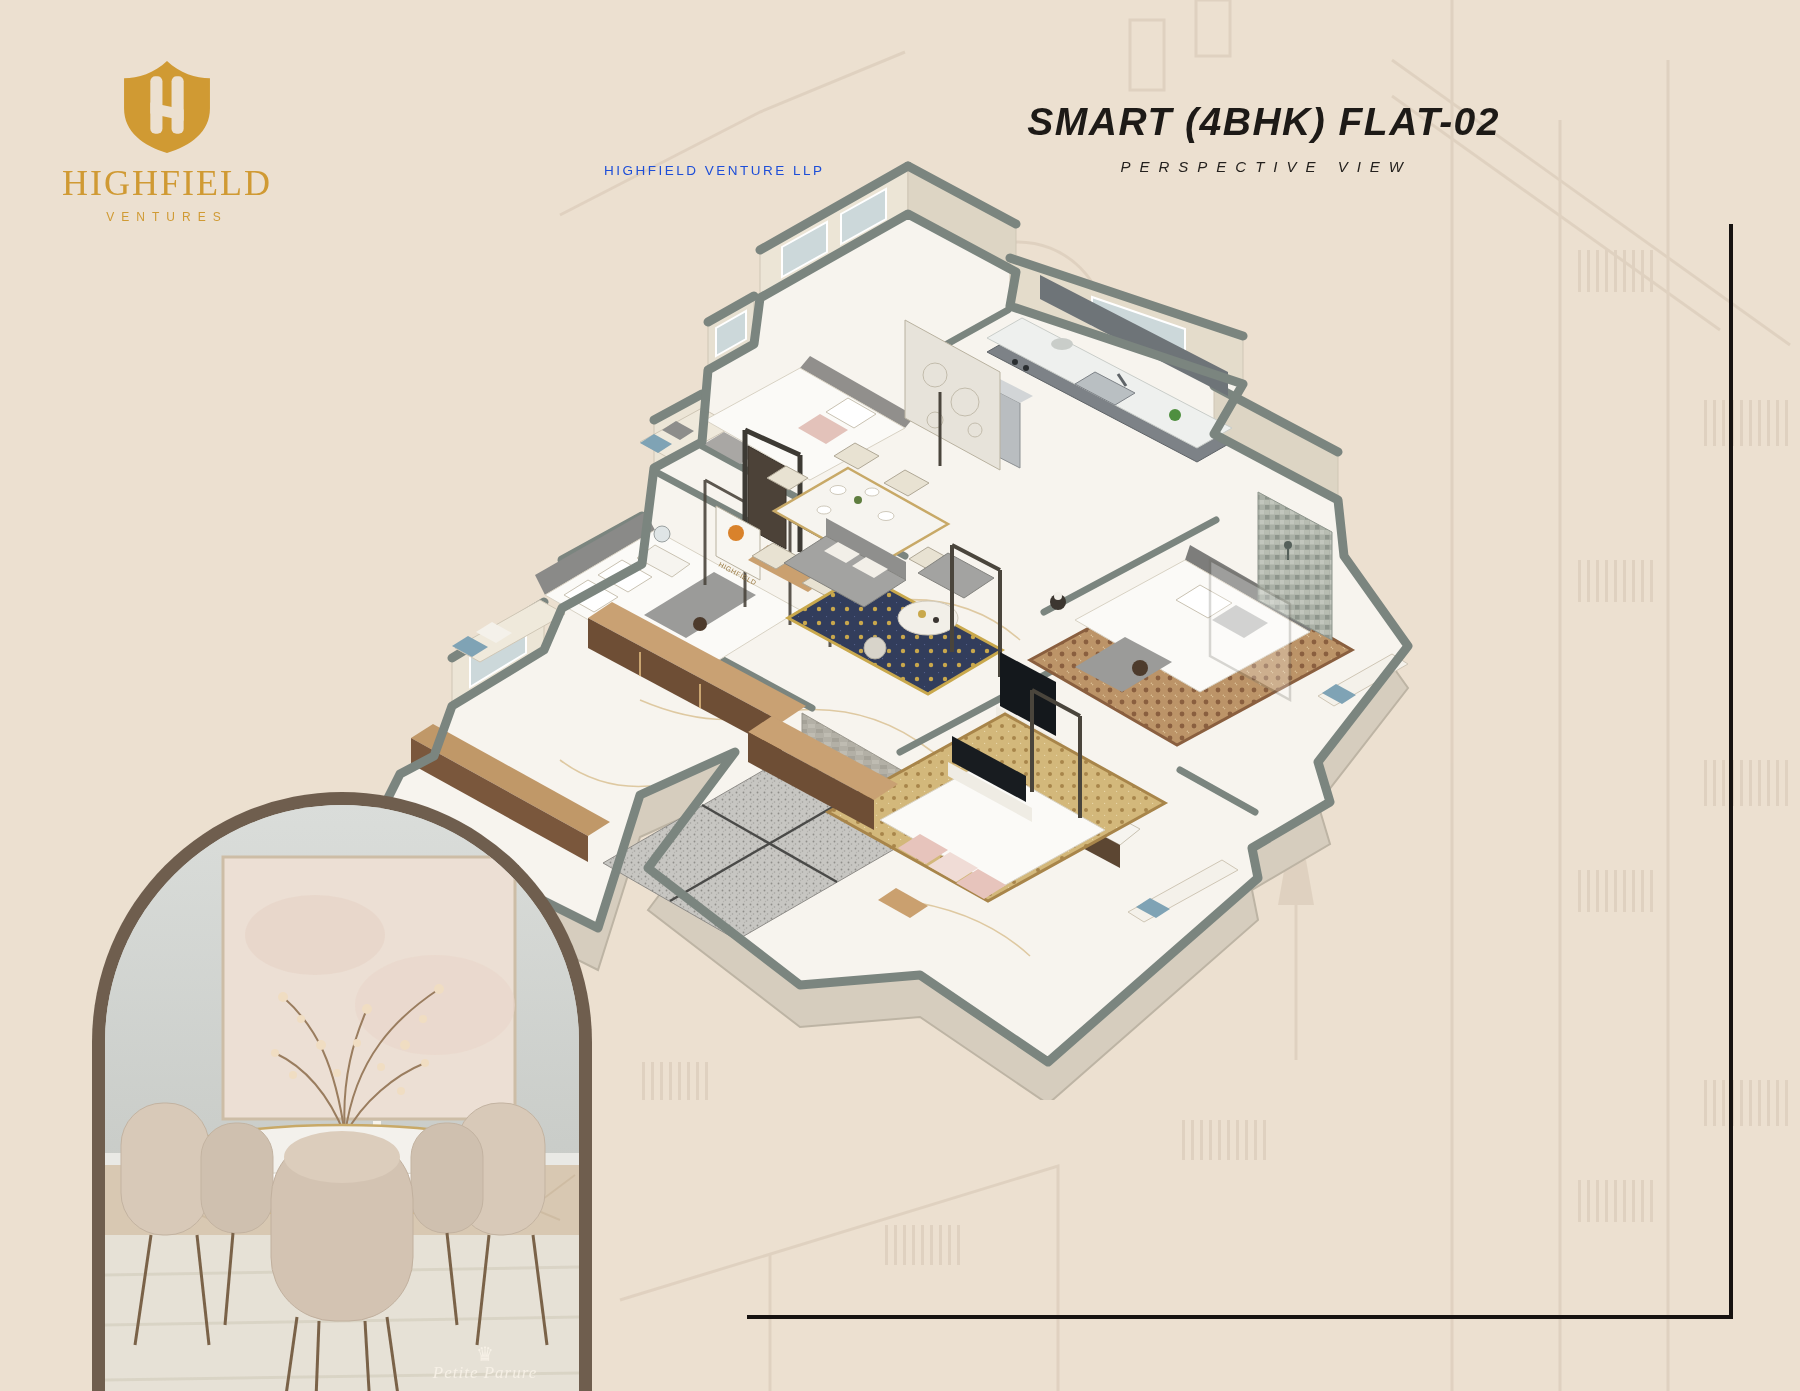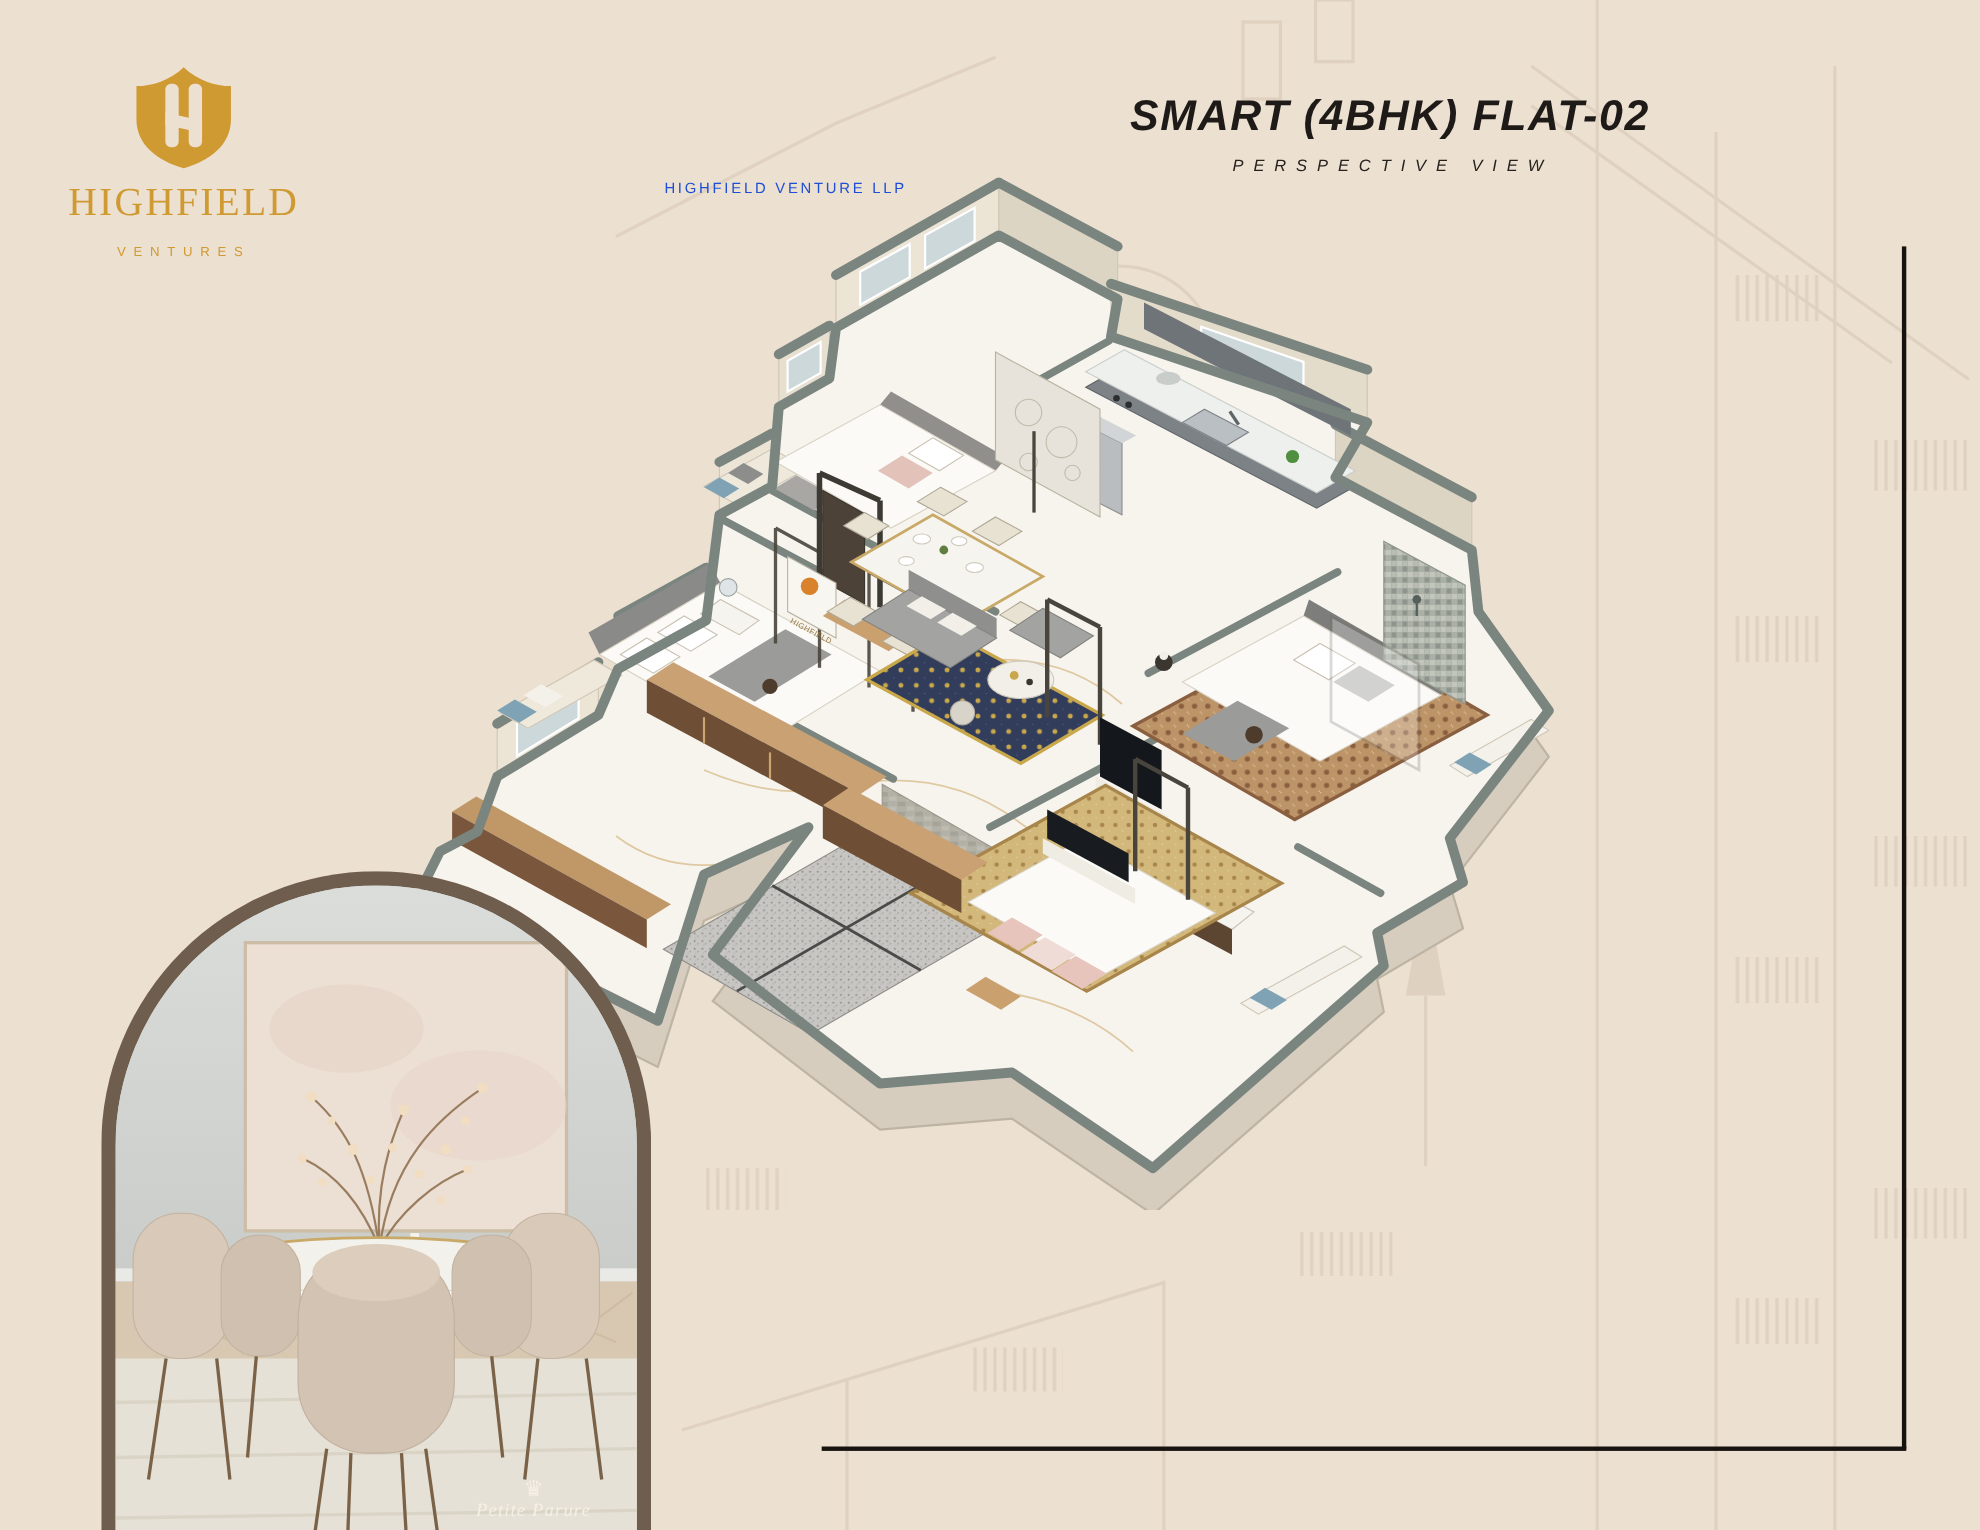--- a/index.html
+++ b/index.html
@@ -5,24 +5,24 @@
   html,body{margin:0;padding:0;}
   .page{position:relative;width:1800px;height:1391px;background:#ece0d0;overflow:hidden;
         font-family:"Liberation Sans",sans-serif;}
   svg{display:block;}
   .abs{position:absolute;}
 
   
   .logo-block{left:52px;top:58px;width:230px;text-align:center;}
   .logo-name{font-family:"Liberation Serif",serif;font-size:36px;letter-spacing:2px;
              color:#d09a33;margin-top:8px;}
-  .logo-tagline{font-size:12px;letter-spacing:7px;color:#d09a33;margin-top:18px;}
+  .logo-tagline{font-size:12px;letter-spacing:7px;color:#d09a33;margin-top:6px;}
   .company-line{left:556px;top:163px;width:240px;font-size:13.5px;letter-spacing:2.5px;
                 color:#1d4ed8;margin-left:48px;}
-  .title-block{right:300px;top:84px;text-align:right;color:#1d1a17;}
+  .title-block{right:300px;top:100px;text-align:right;color:#1d1a17;}
   .main-title{font-size:39px;font-weight:bold;font-style:italic;letter-spacing:1.5px;}
   .sub-title{font-size:15px;font-style:italic;letter-spacing:9px;margin-top:14px;
              margin-right:88px;color:#24211e;}
 
   
   .rule-v{left:1729px;top:224px;width:4px;height:1093px;background:#161210;}
   .rule-h{left:747px;top:1315px;width:986px;height:4px;background:#161210;}
 
   
   .arch{left:92px;top:792px;width:474px;height:640px;border:13px solid #6f5e4e;

